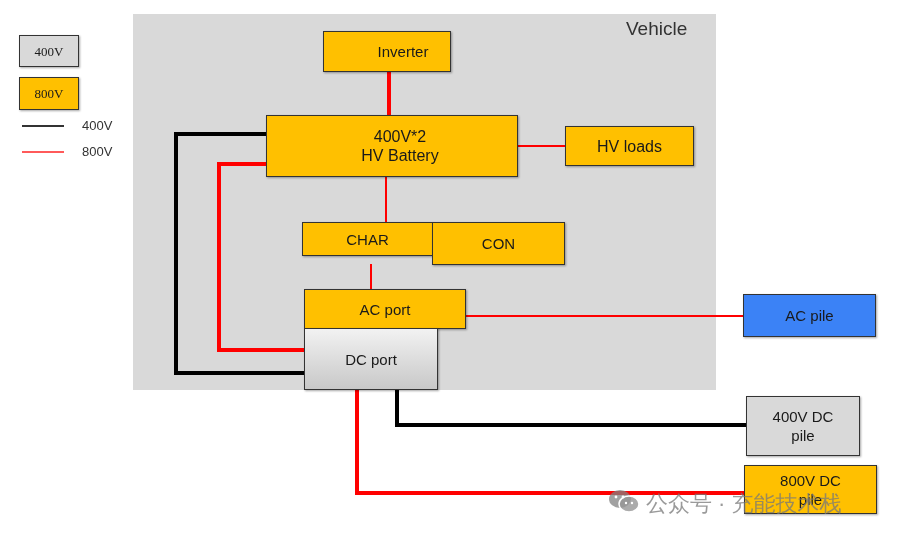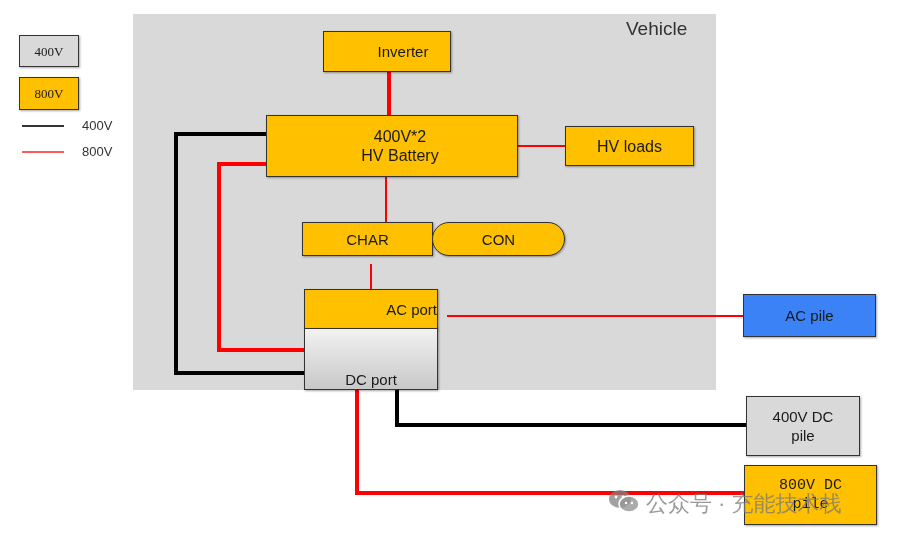--- a/index.html
+++ b/index.html
@@ -68,41 +68,41 @@
   <span>HV Battery</span>
 </div>
 
 <div class="abs box orange" style="left:565px;top:126px;width:129px;height:40px;font-size:16px;">
   <span>HV loads</span>
 </div>
 
 <div class="abs box orange" style="left:302px;top:222px;width:131px;height:34px;align-items:center;">
   <span>CHAR</span>
 </div>
-<div class="abs box orange" style="left:432px;top:222px;width:133px;height:34px;border-radius:21px;">
+<div class="abs box orange" style="left:432px;top:222px;width:133px;height:43px;">
   <span>CON</span>
 </div>
 
-<div class="abs box orange" style="left:304px;top:289px;width:134px;height:40px;justify-content:flex-end;">
+<div class="abs box orange" style="left:304px;top:289px;width:162px;height:40px;">
   <span>AC port</span>
 </div>
-<div class="abs box dcgrad" style="left:304px;top:328px;width:134px;height:62px;align-items:flex-end;">
+<div class="abs box dcgrad" style="left:304px;top:328px;width:134px;height:62px;">
   <span>DC port</span>
 </div>
 
 <div class="abs box white" style="left:743px;top:294px;width:133px;height:43px;">
   <span>AC pile</span>
 </div>
 
 <div class="abs box grey" style="left:746px;top:396px;width:114px;height:60px;flex-direction:column;">
   <span>400V DC</span>
   <span>pile</span>
 </div>
 
-<div class="abs box orange" style="left:744px;top:465px;width:133px;height:60px;flex-direction:column;font-family:Liberation Mono, monospace;">
+<div class="abs box orange" style="left:744px;top:465px;width:133px;height:49px;flex-direction:column;">
   <span>800V DC</span>
   <span>pile</span>
 </div>
 
 <div class="abs watermark">
   <span>
     <svg width="32" height="26" viewBox="0 0 32 26">
       <ellipse cx="12" cy="11" rx="11" ry="9" fill="rgba(130,130,130,0.75)"></ellipse>
       <ellipse cx="21" cy="16" rx="10" ry="8" fill="rgba(150,150,150,0.8)" stroke="#fff" stroke-width="1.5"></ellipse>
       <circle cx="8" cy="9" r="1.4" fill="#fff"></circle>

